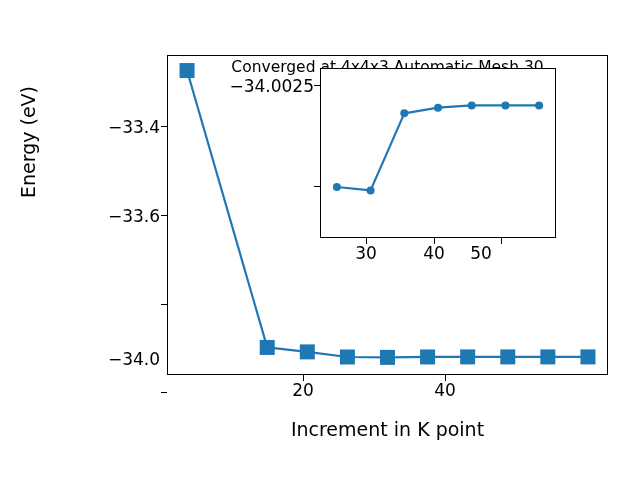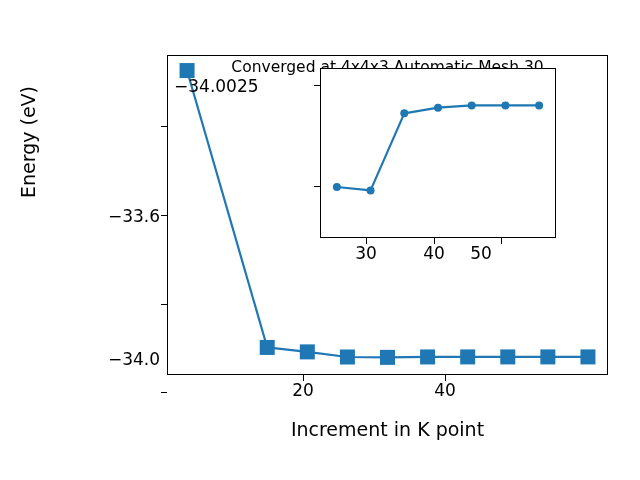--- a/index.html
+++ b/index.html
@@ -111,20 +111,21 @@
     top: 68px;
     width: 236px;
     height: 170px;
     border: 1.3px solid #000000;
     box-sizing: border-box;
     background: #ffffff;
   }
   .inset-ytick {
     position: absolute;
     width: 140px;
+    text-align: right;
     font-size: 17px;
     white-space: nowrap;
     left: 174px;
   }
   .inset-tickmark-y {
     position: absolute;
     left: 314px;
     width: 6px;
     height: 1.3px;
     background: #000000;
@@ -158,20 +159,21 @@
 
   <div class="xlabel">Increment in K point</div>
 
   <div class="main-axes"></div>
 
   <div class="tickmark-y" style="top:126px;"></div>
   <div class="tickmark-y" style="top:215px;"></div>
   <div class="tickmark-y" style="top:304px;"></div>
   <div class="tickmark-y" style="top:392px;"></div>
 
+  <div class="ytick-main" style="top:117px;">−33.4</div>
   <div class="ytick-main" style="top:206px;">−33.6</div>
   <div class="ytick-main" style="top:349px;">−34.0</div>
 
   <div class="tickmark-x" style="left:303px;"></div>
   <div class="tickmark-x" style="left:445px;"></div>
 
   <div class="xtick-main" style="left:273px;">20</div>
   <div class="xtick-main" style="left:415px;">40</div>
 
   <svg id="main-series-svg" width="441" height="320" style="position:absolute; left:167px; top:55px;">

